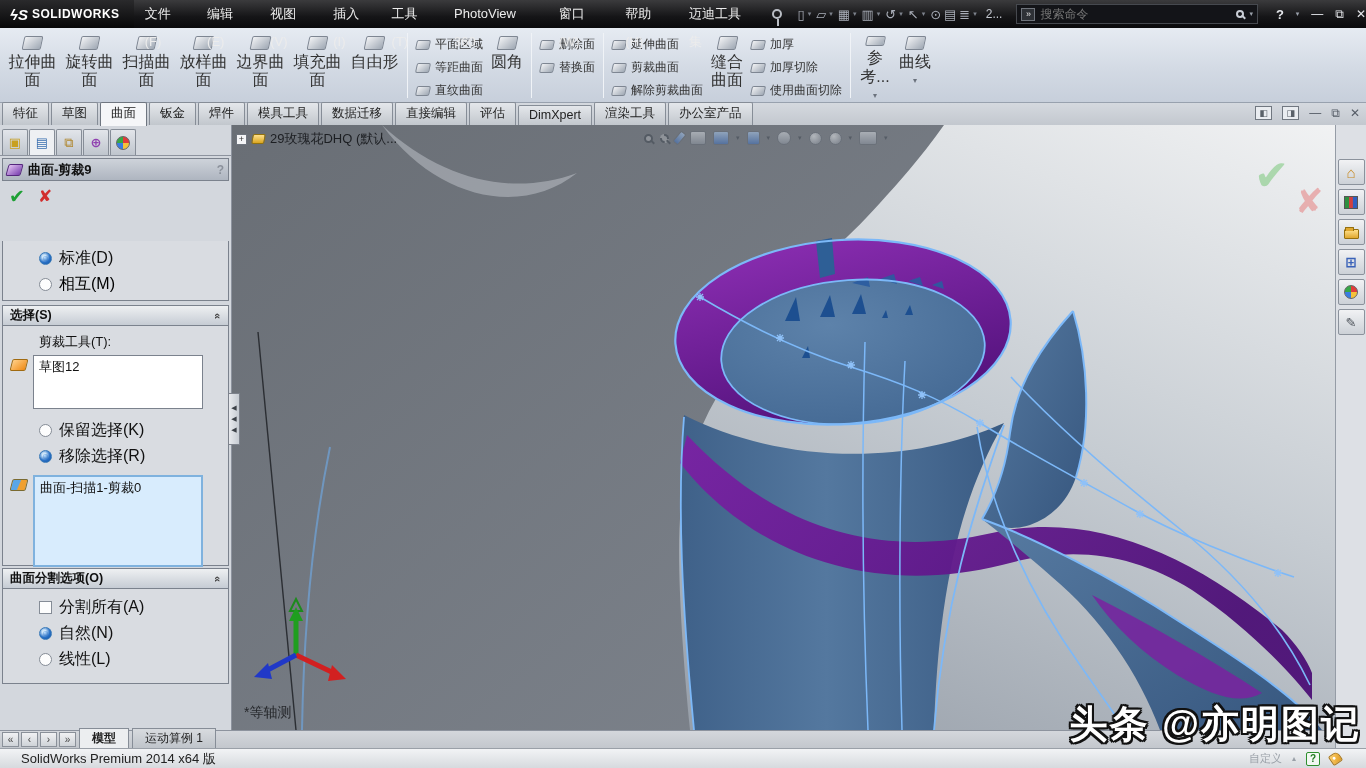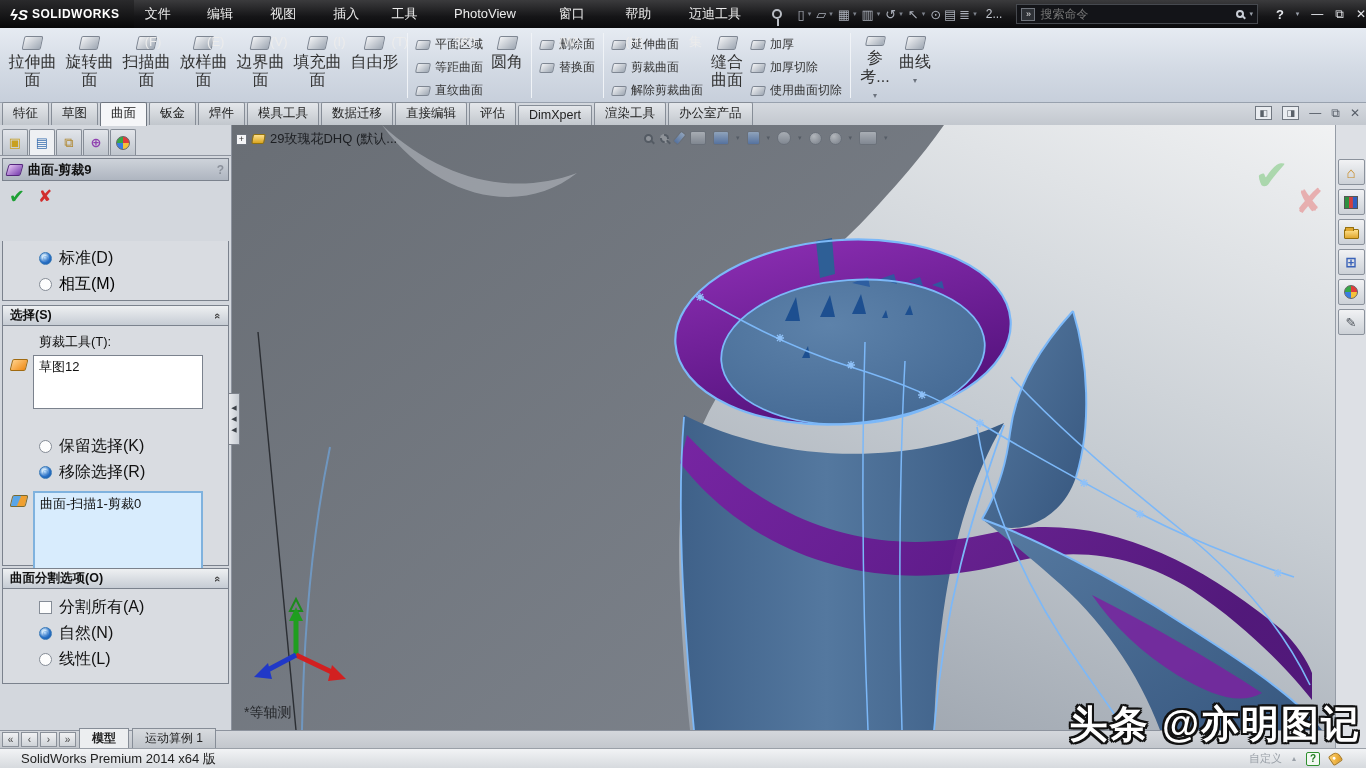--- a/index.html
+++ b/index.html
@@ -354,21 +354,21 @@
   <div class="grp-h" style="top:180px">
     <span>选择(S)</span>
     <span class="chev">«</span>
   </div>
   <div class="grp-b" style="top:201px;height:240px">
     <div class="sel-label">剪裁工具(T):</div>
     <div class="boxrow">
       <span class="sw1"></span>
       <div class="listbox" style="height:54px"><span>草图12</span></div>
     </div>
-    <div class="rrow" style="margin-top:24px">
+    <div class="rrow" style="margin-top:8px">
         <span class="rad"></span>
         <span>保留选择(K)</span>
       </div>
     <div class="rrow">
         <span class="rad sel"></span>
         <span>移除选择(R)</span>
       </div>
     <div class="boxrow" style="margin-top:6px">
       <span class="sw2"></span>
       <div class="listbox sel" style="height:92px"><span>曲面-扫描1-剪裁0</span></div>

